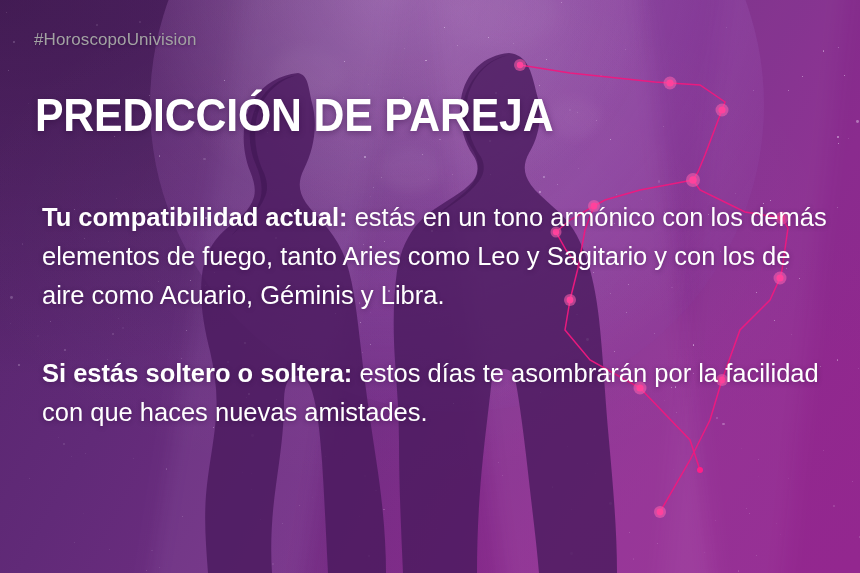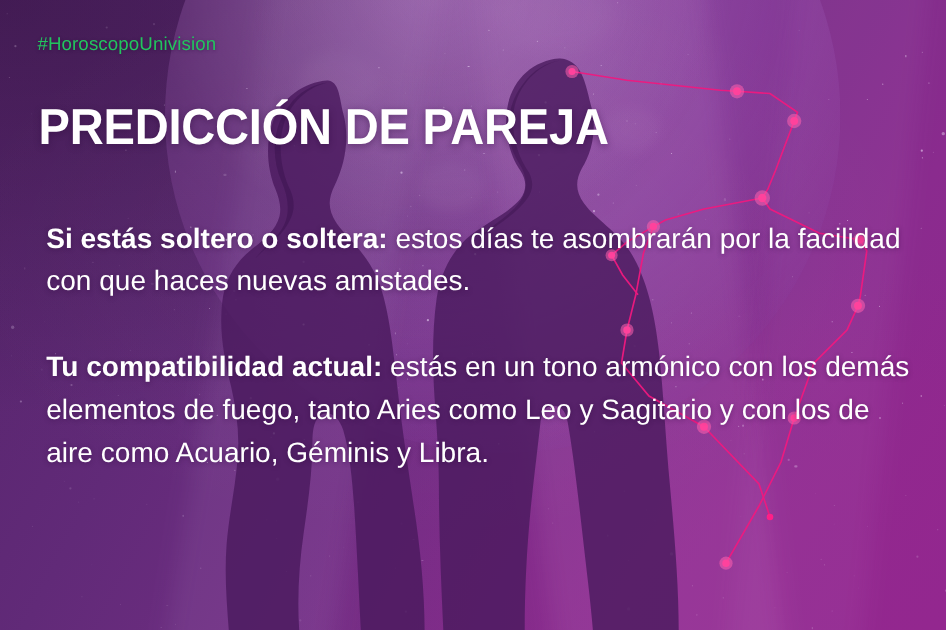--- a/index.html
+++ b/index.html
@@ -52,21 +52,21 @@
   
   .sil{position:absolute;bottom:0;}
   .sil svg{display:block;}
 
   
   .constellation{position:absolute;inset:0;}
 
   
   .hashtag{
     position:absolute;left:34px;top:30px;
-    font-size:17px;font-weight:400;color:#22c55e;
+    font-size:17px;font-weight:400;color:#a3a3a3;
     letter-spacing:.1px;
     text-shadow:0 1px 3px rgba(40,8,55,.45);
   }
   .title{
     position:absolute;left:35px;top:90px;
     font-size:46px;line-height:50px;
     font-weight:bold;color:#ffffff;
     letter-spacing:-.2px;
     transform:scaleX(.93);transform-origin:left center;
     text-shadow:0 2px 7px rgba(40,8,55,.40);
@@ -451,20 +451,20 @@
       <circle cx="556" cy="232" r="5.5"></circle>
     </g>
   </svg>
 
   <div class="hashtag">#HoroscopoUnivision</div>
 
   <div class="title">PREDICCIÓN DE PAREJA</div>
 
   <div class="body">
     <p class="para">
+      <span class="lead">Tu compatibilidad actual:</span><span> estás en un tono armónico con los demás elementos de fuego, tanto Aries como Leo y Sagitario y con los de aire como Acuario, Géminis y Libra.</span>
+    </p>
+    <p class="para">
       <span class="lead">Si estás soltero o soltera:</span><span> estos días te asombrarán por la facilidad con que haces nuevas amistades.</span>
     </p>
-    <p class="para">
-      <span class="lead">Tu compatibilidad actual:</span><span> estás en un tono armónico con los demás elementos de fuego, tanto Aries como Leo y Sagitario y con los de aire como Acuario, Géminis y Libra.</span>
-    </p>
   </div>
 
 </div>
 
 </body></html>

